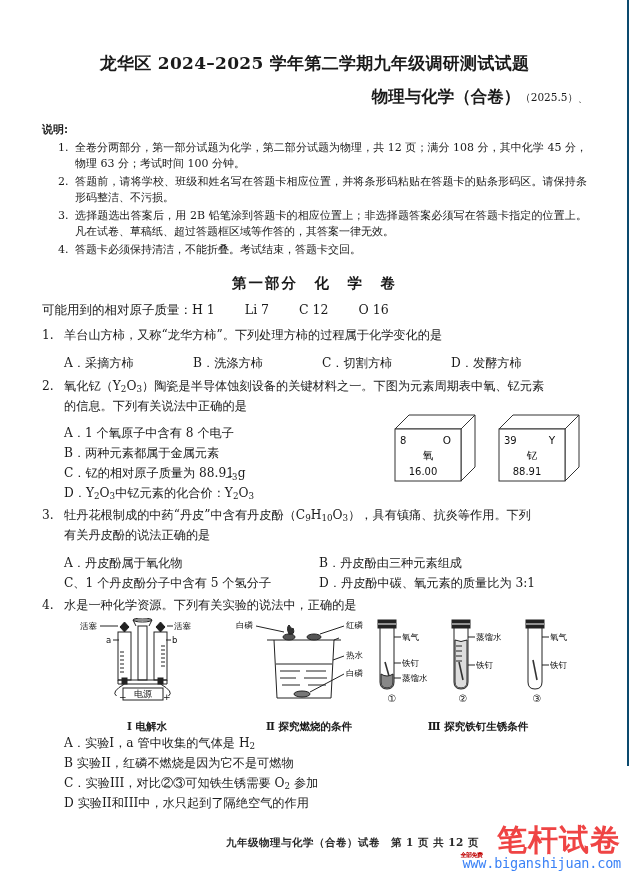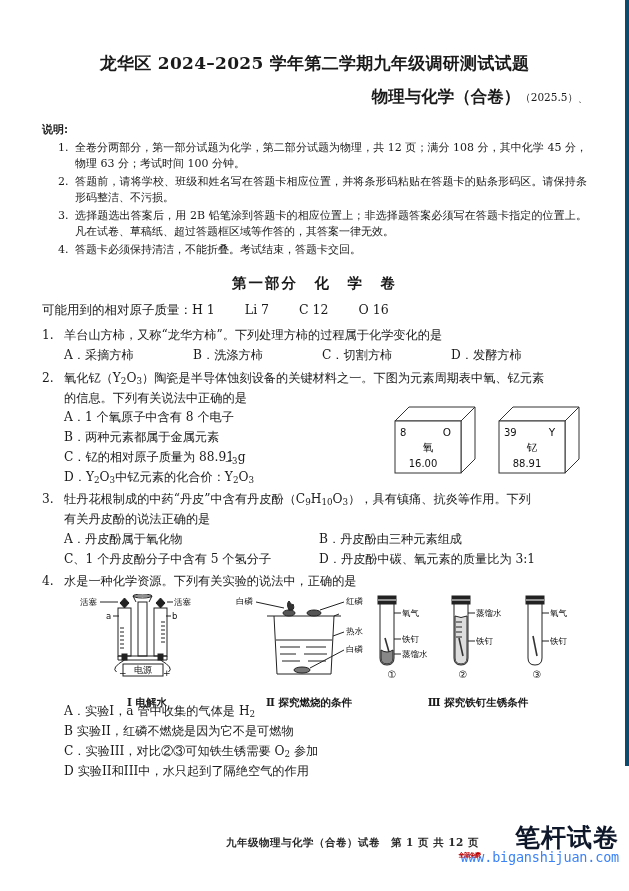--- a/index.html
+++ b/index.html
@@ -14,21 +14,21 @@
     font-family: "DejaVu Serif", "Liberation Serif", serif;
     color: #1a1a1a;
     overflow: hidden;
   }
   .page {
     position: absolute;
     left: 0; top: 0;
     width: 629px;
     height: 766px;
     background: #fff;
-    border-right: 4px solid #0c4a6e;
+    border-right: 2px solid #0c4a6e;
     box-sizing: border-box;
   }
   .content {
     position: absolute;
     left: 42px;
     top: 52px;
     width: 545px;
   }
 
   
@@ -129,20 +129,21 @@
   .q-num {
     flex: 0 0 22px;
     width: 22px;
   }
   .q-body {
     flex: 1;
   }
   .q-body p { margin: 0; }
   .opts {
     padding-left: 22px;
+    margin-top: 8px;
   }
   .opt-row {
     display: flex;
   }
   .opt {
     white-space: nowrap;
   }
   .opt-4col .opt { width: 129px; }
   .opt-2col .opt { width: 255px; }
   .opt-1col .opt { width: auto; }
@@ -203,23 +204,23 @@
     padding-left: 38px;
   }
   .watermark {
     position: absolute;
     right: 6px;
     top: 824px;
     width: 172px;
     text-align: right;
   }
   .wm-cn {
-    font-size: 25px;
-    font-weight: bold;
-    color: #0f172a;
+    font-size: 30px;
+    font-weight: bold;
+    color: #ef4444;
     letter-spacing: 1px;
     line-height: 1.05;
     font-family: Liberation Sans, sans-serif;
   }
   .wm-url {
     font-size: 13.5px;
     color: #3b82f6;
     font-family: "DejaVu Sans Mono", "Liberation Mono", monospace;
     letter-spacing: -0.2px;
     line-height: 1.1;

